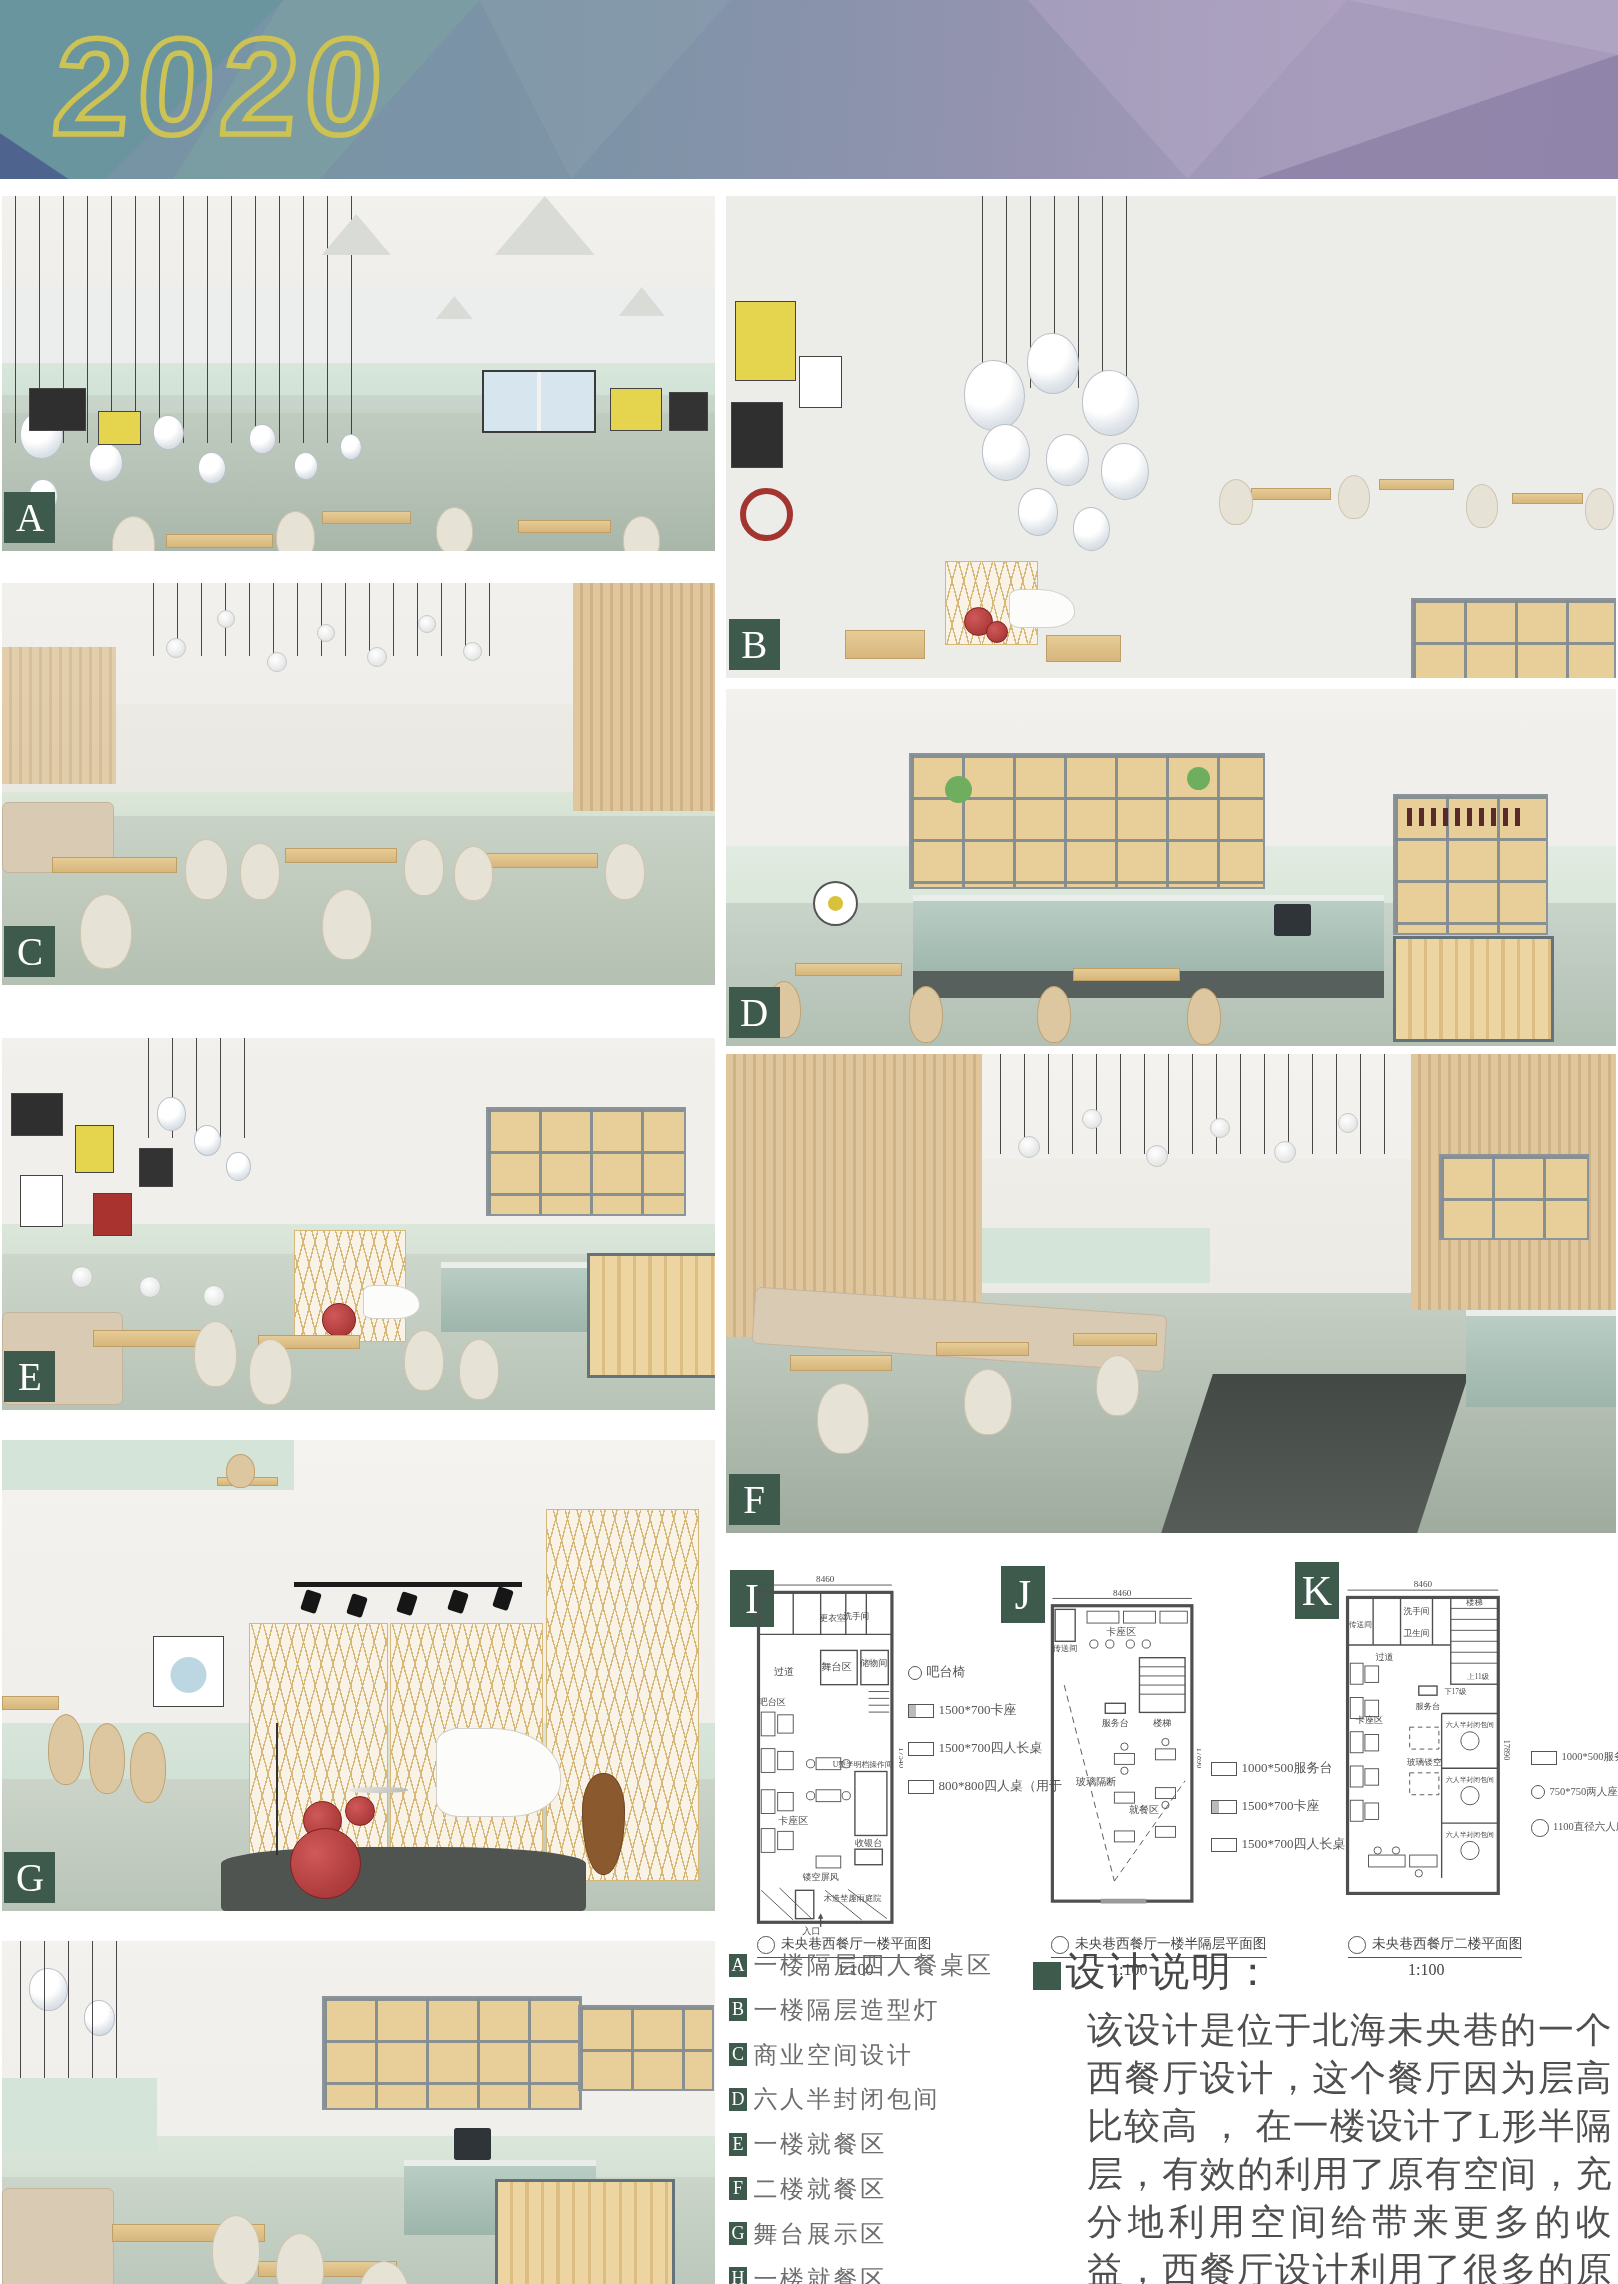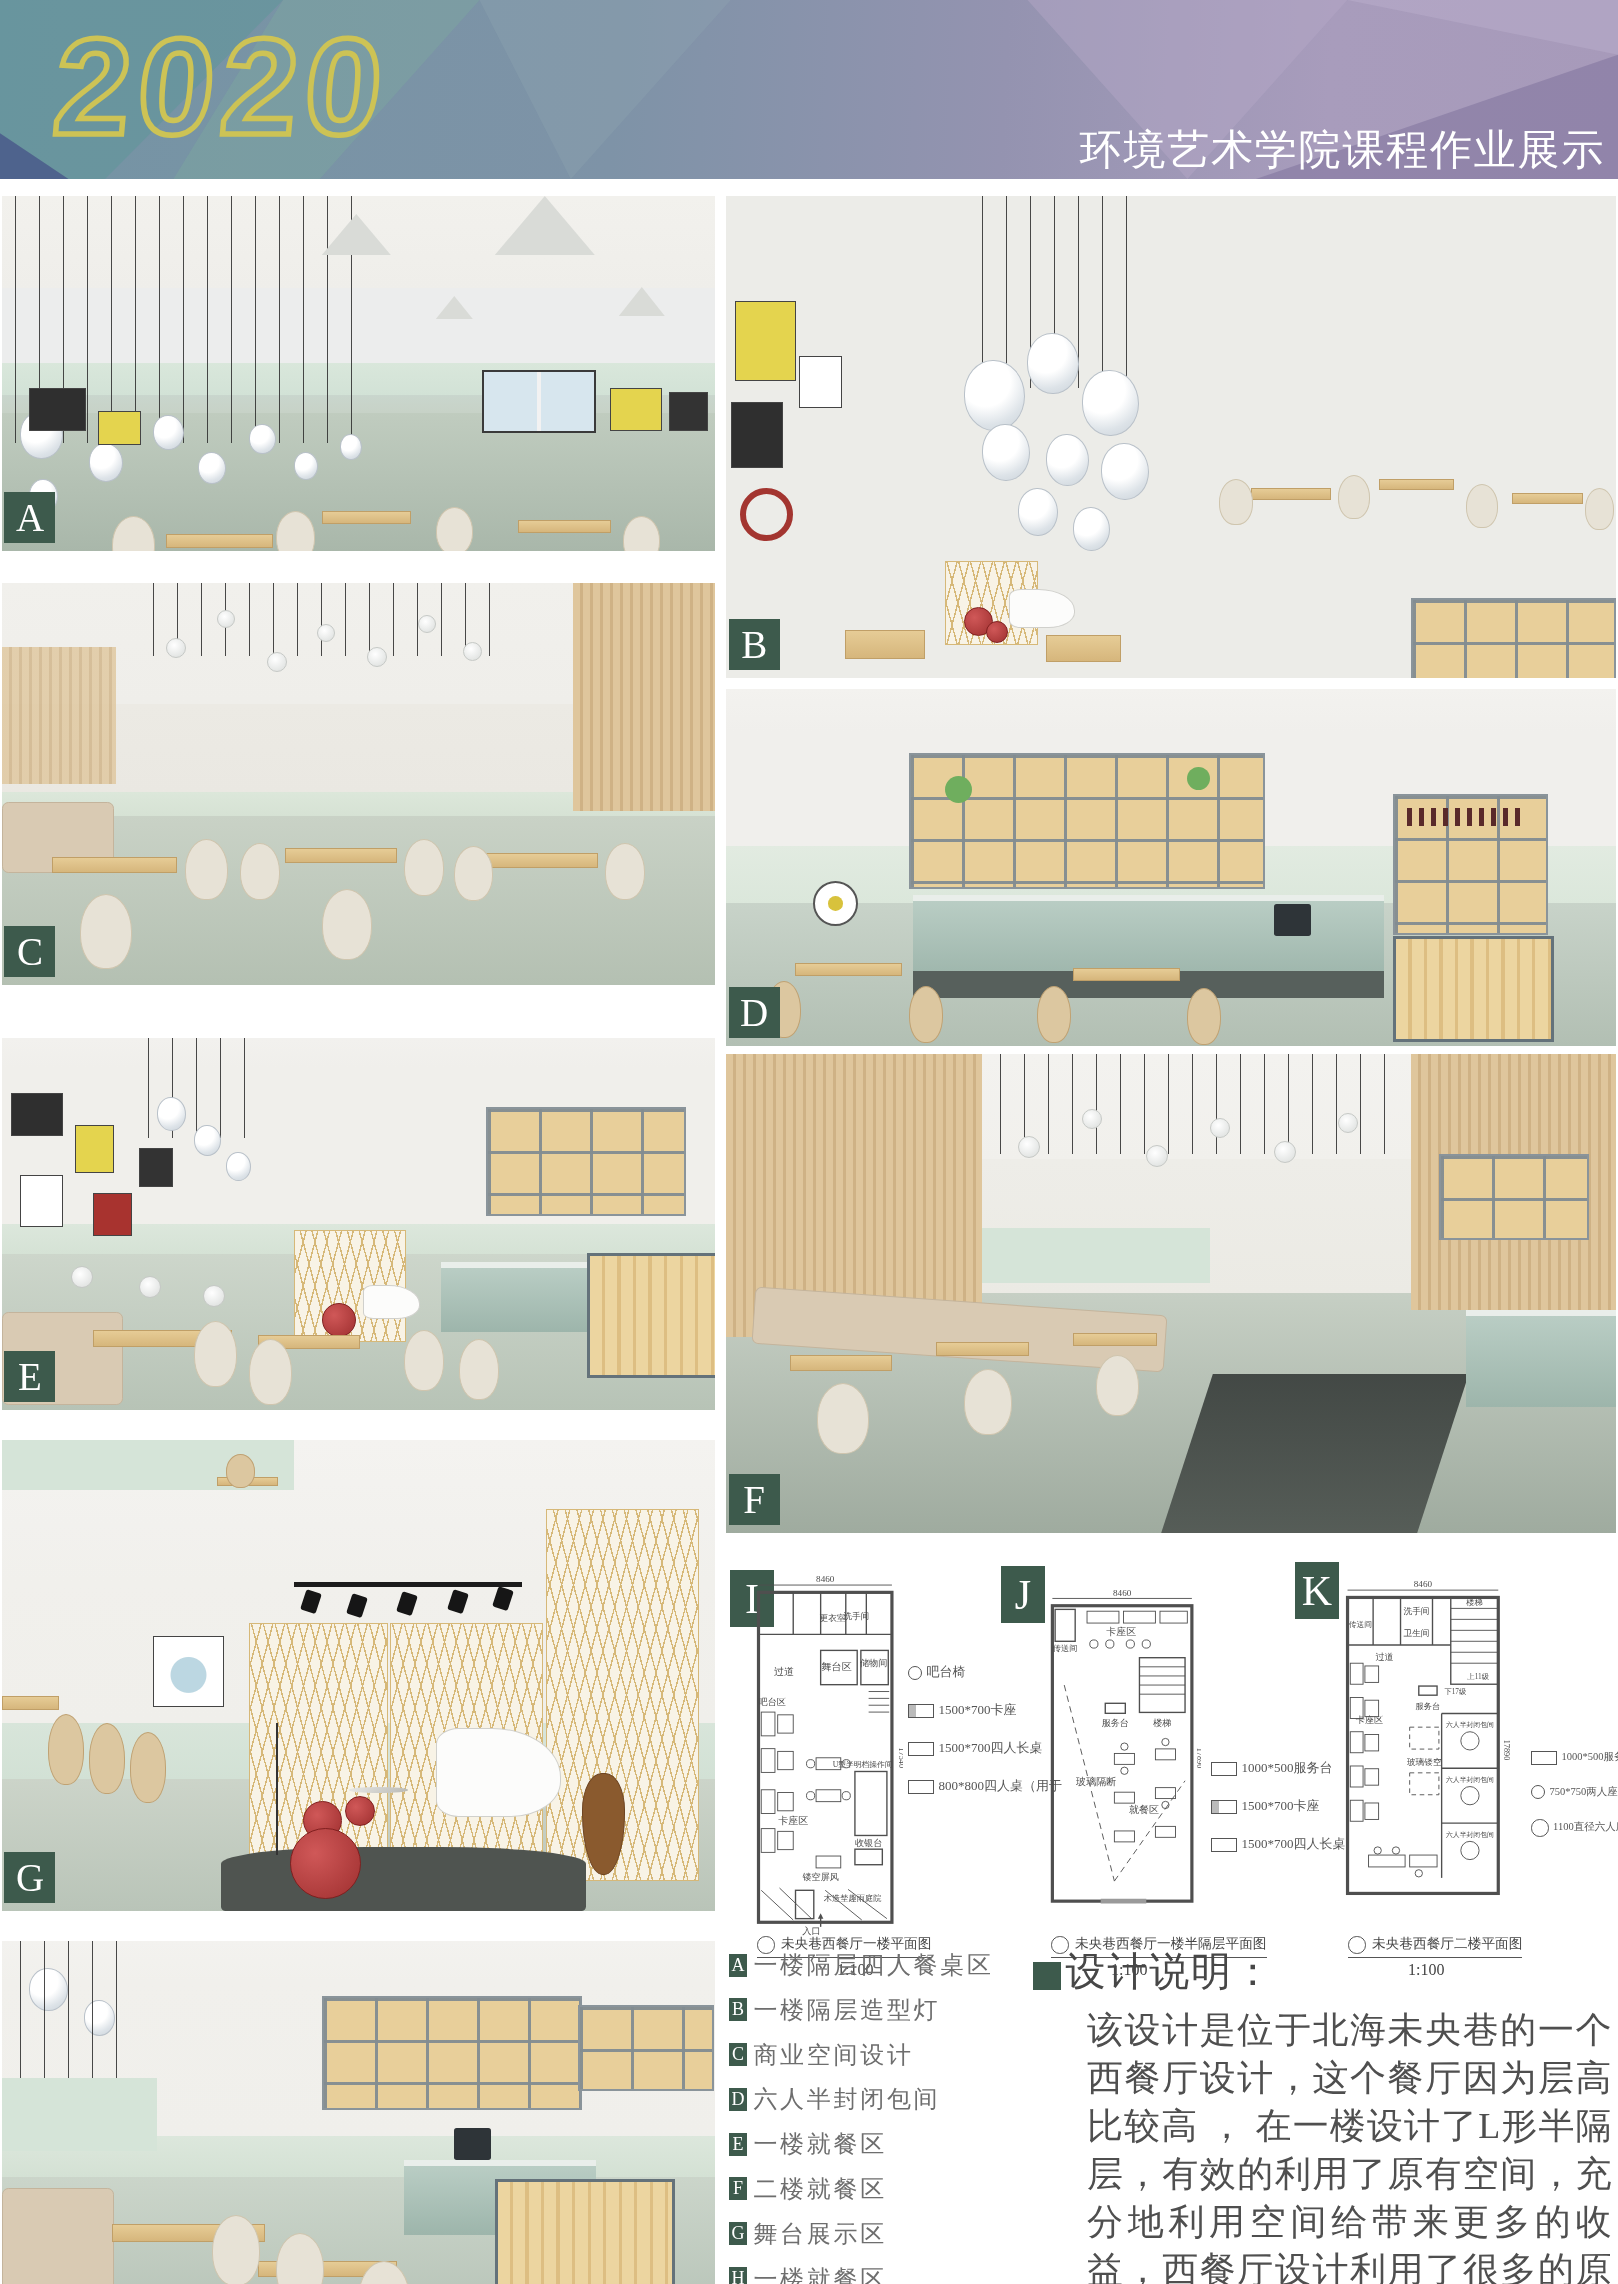--- a/index.html
+++ b/index.html
@@ -96,21 +96,20 @@
     <svg width="1618" height="179" viewBox="0 0 3543 392" preserveAspectRatio="none">
       <polygon points="0,0 620,0 230,392 0,392" fill="#5f9699" opacity="0.55"></polygon>
       <polygon points="620,0 1050,0 700,392 380,392" fill="#7fae9f" opacity="0.35"></polygon>
       <polygon points="1050,0 1600,0 1250,392" fill="#93aab4" opacity="0.30"></polygon>
       <polygon points="0,292 150,392 0,392" fill="#4a5a89" opacity="0.85"></polygon>
       <polygon points="2250,0 2950,0 2600,392" fill="#b6a9c8" opacity="0.45"></polygon>
       <polygon points="2750,392 3543,120 3543,392" fill="#7f729d" opacity="0.55"></polygon>
       <polygon points="2950,0 3543,0 3543,120" fill="#b9aecb" opacity="0.50"></polygon>
     </svg>
     <div class="outline-txt hdr-year">2020</div>
-    <div class="hdr-sub">环境艺术学院课程作业展示</div>
   </div>
 
   <div class="photo" style="left:1.8px;top:196px;width:713px;height:355px;">
     <div class="scene" style="background:linear-gradient(180deg,#f2f1ed 0%,#efeeea 26%,#eceded 26%,#eceded 47%,#d9e7db 47%,#d2e2d6 56%,#c9d6cd 56%,#c7d2c7 61%,#c0ccbf 61%,#a9b7aa 100%);">
       <div class="cords" style="left:13.7px;top:0;width:356px;height:247px;"></div>
       <div class="cone" style="left:320px;top:18px;width:69px;height:41px;"></div>
       <div class="cone" style="left:493px;top:0px;width:100px;height:59px;"></div>
       <div class="cone" style="left:617px;top:91px;width:46px;height:29px;"></div>
       <div class="cone" style="left:434px;top:100px;width:37px;height:23px;"></div>
       <div class="gem" style="left:18px;top:215px;width:41px;height:46px;"></div>

